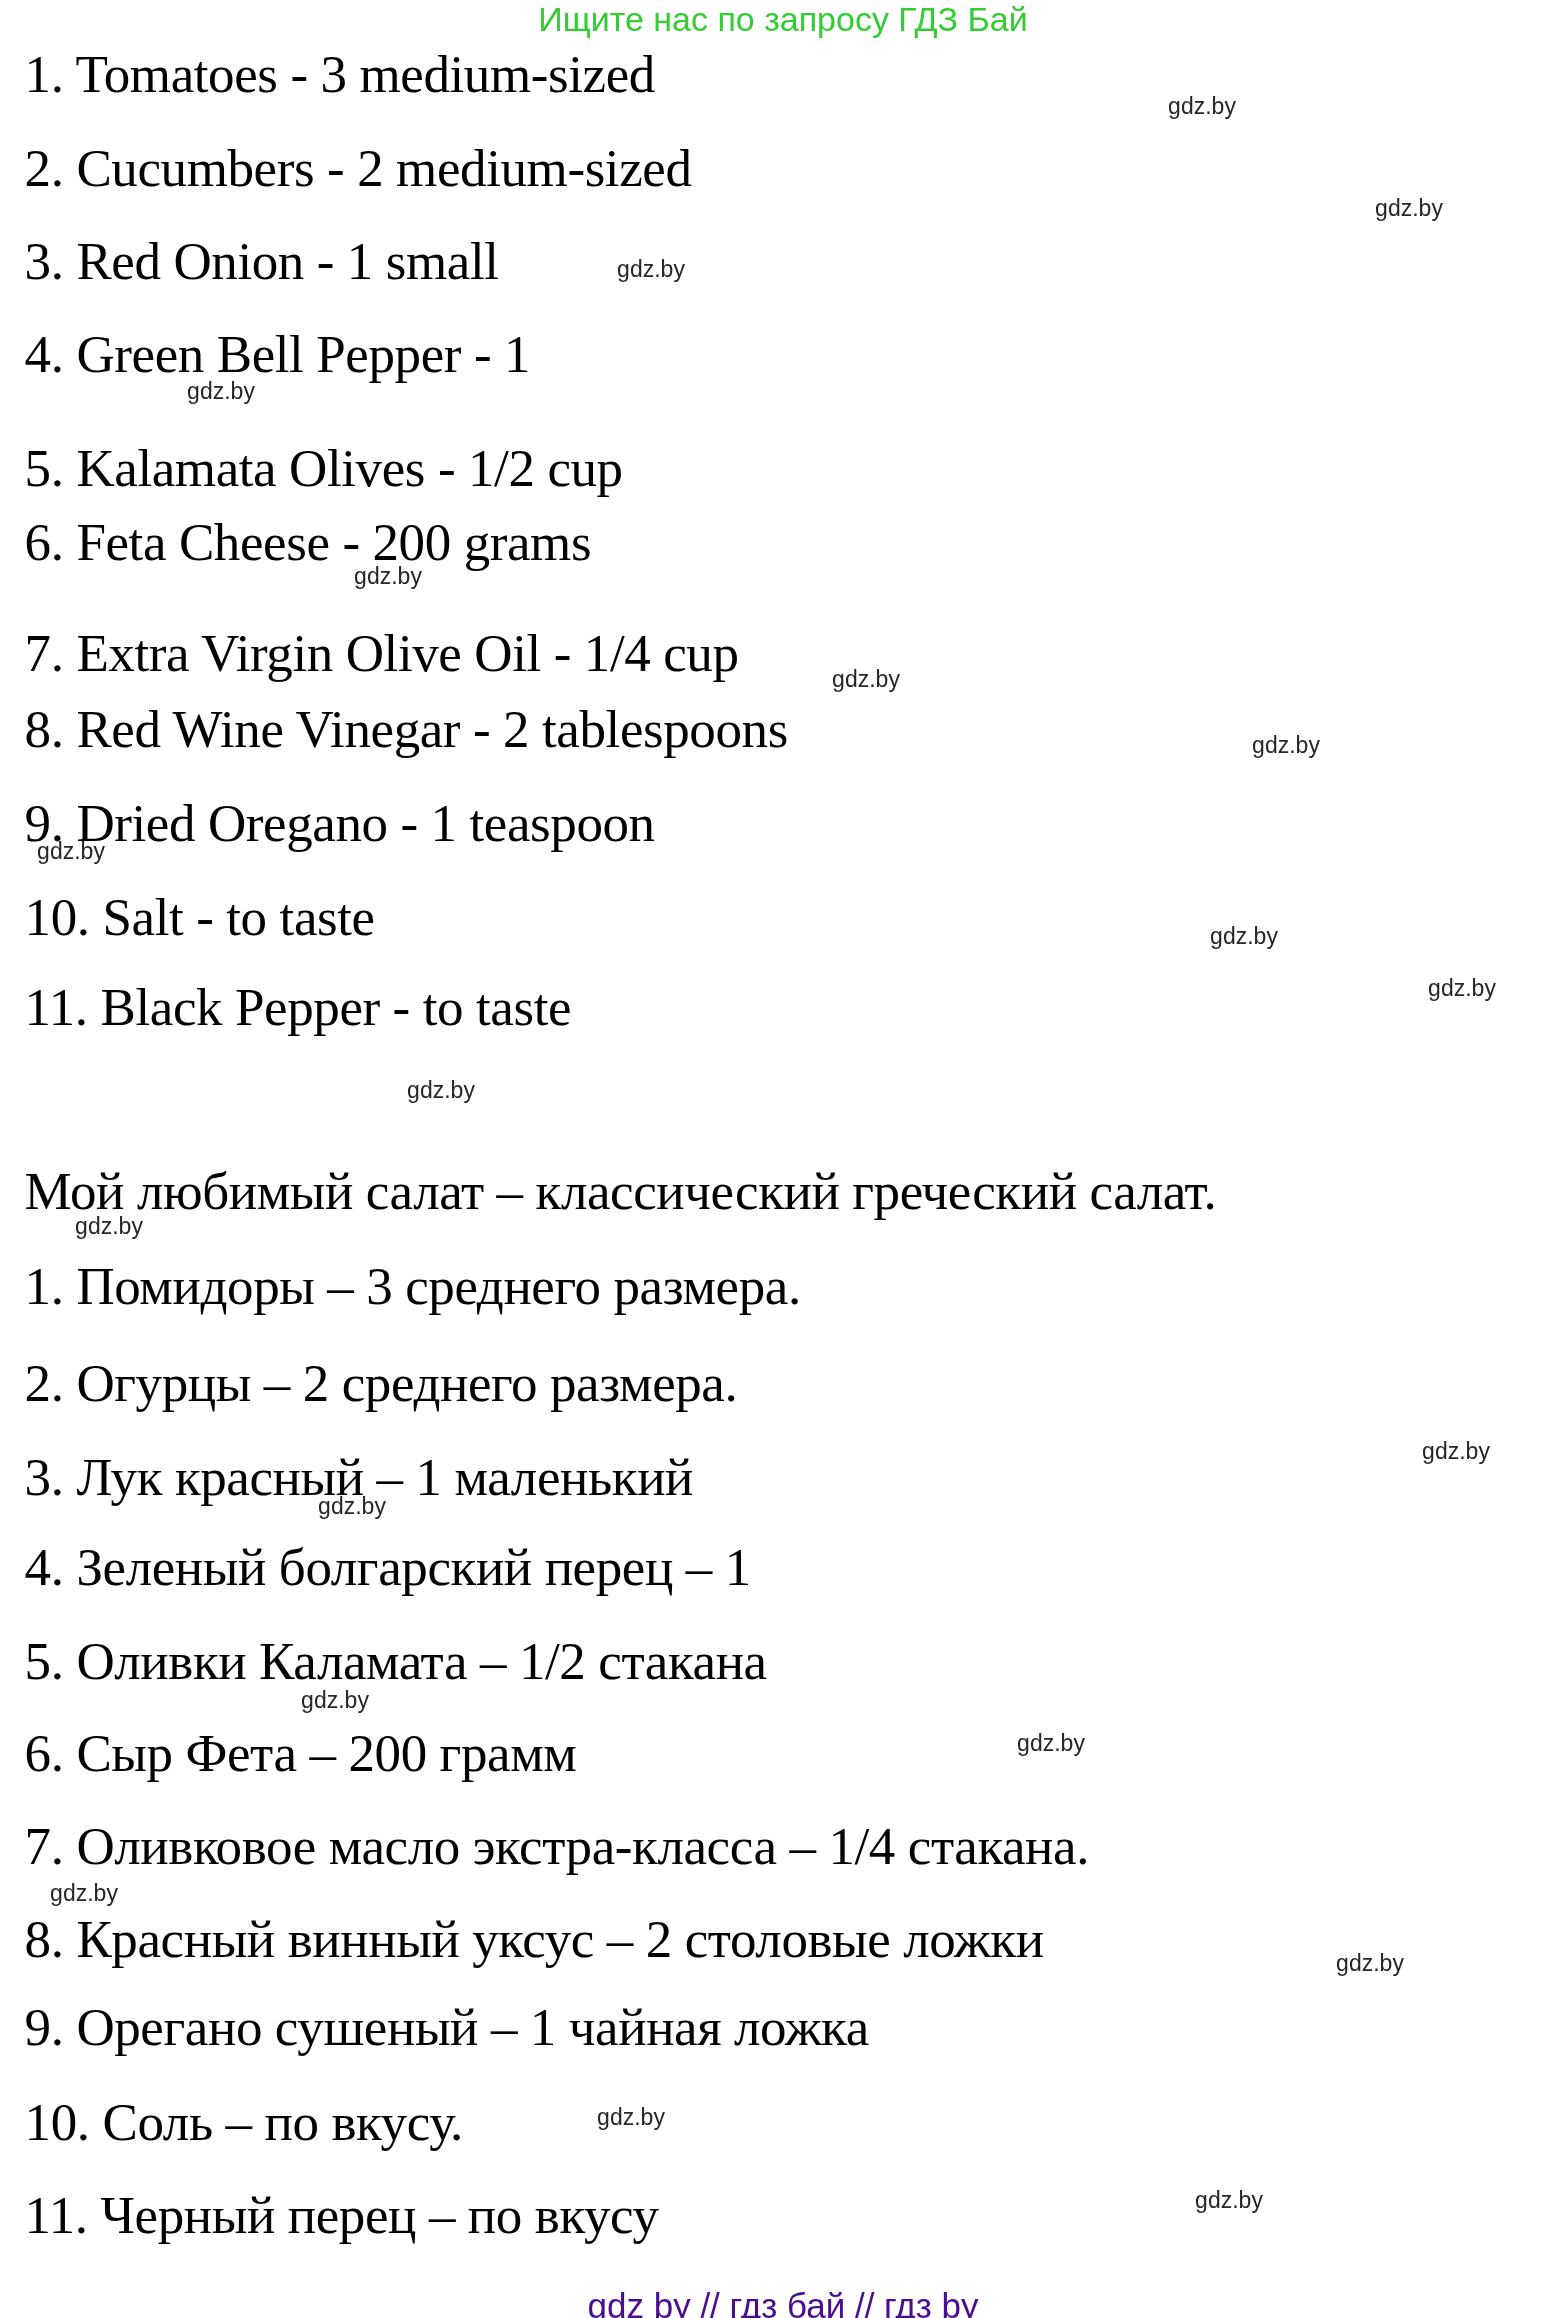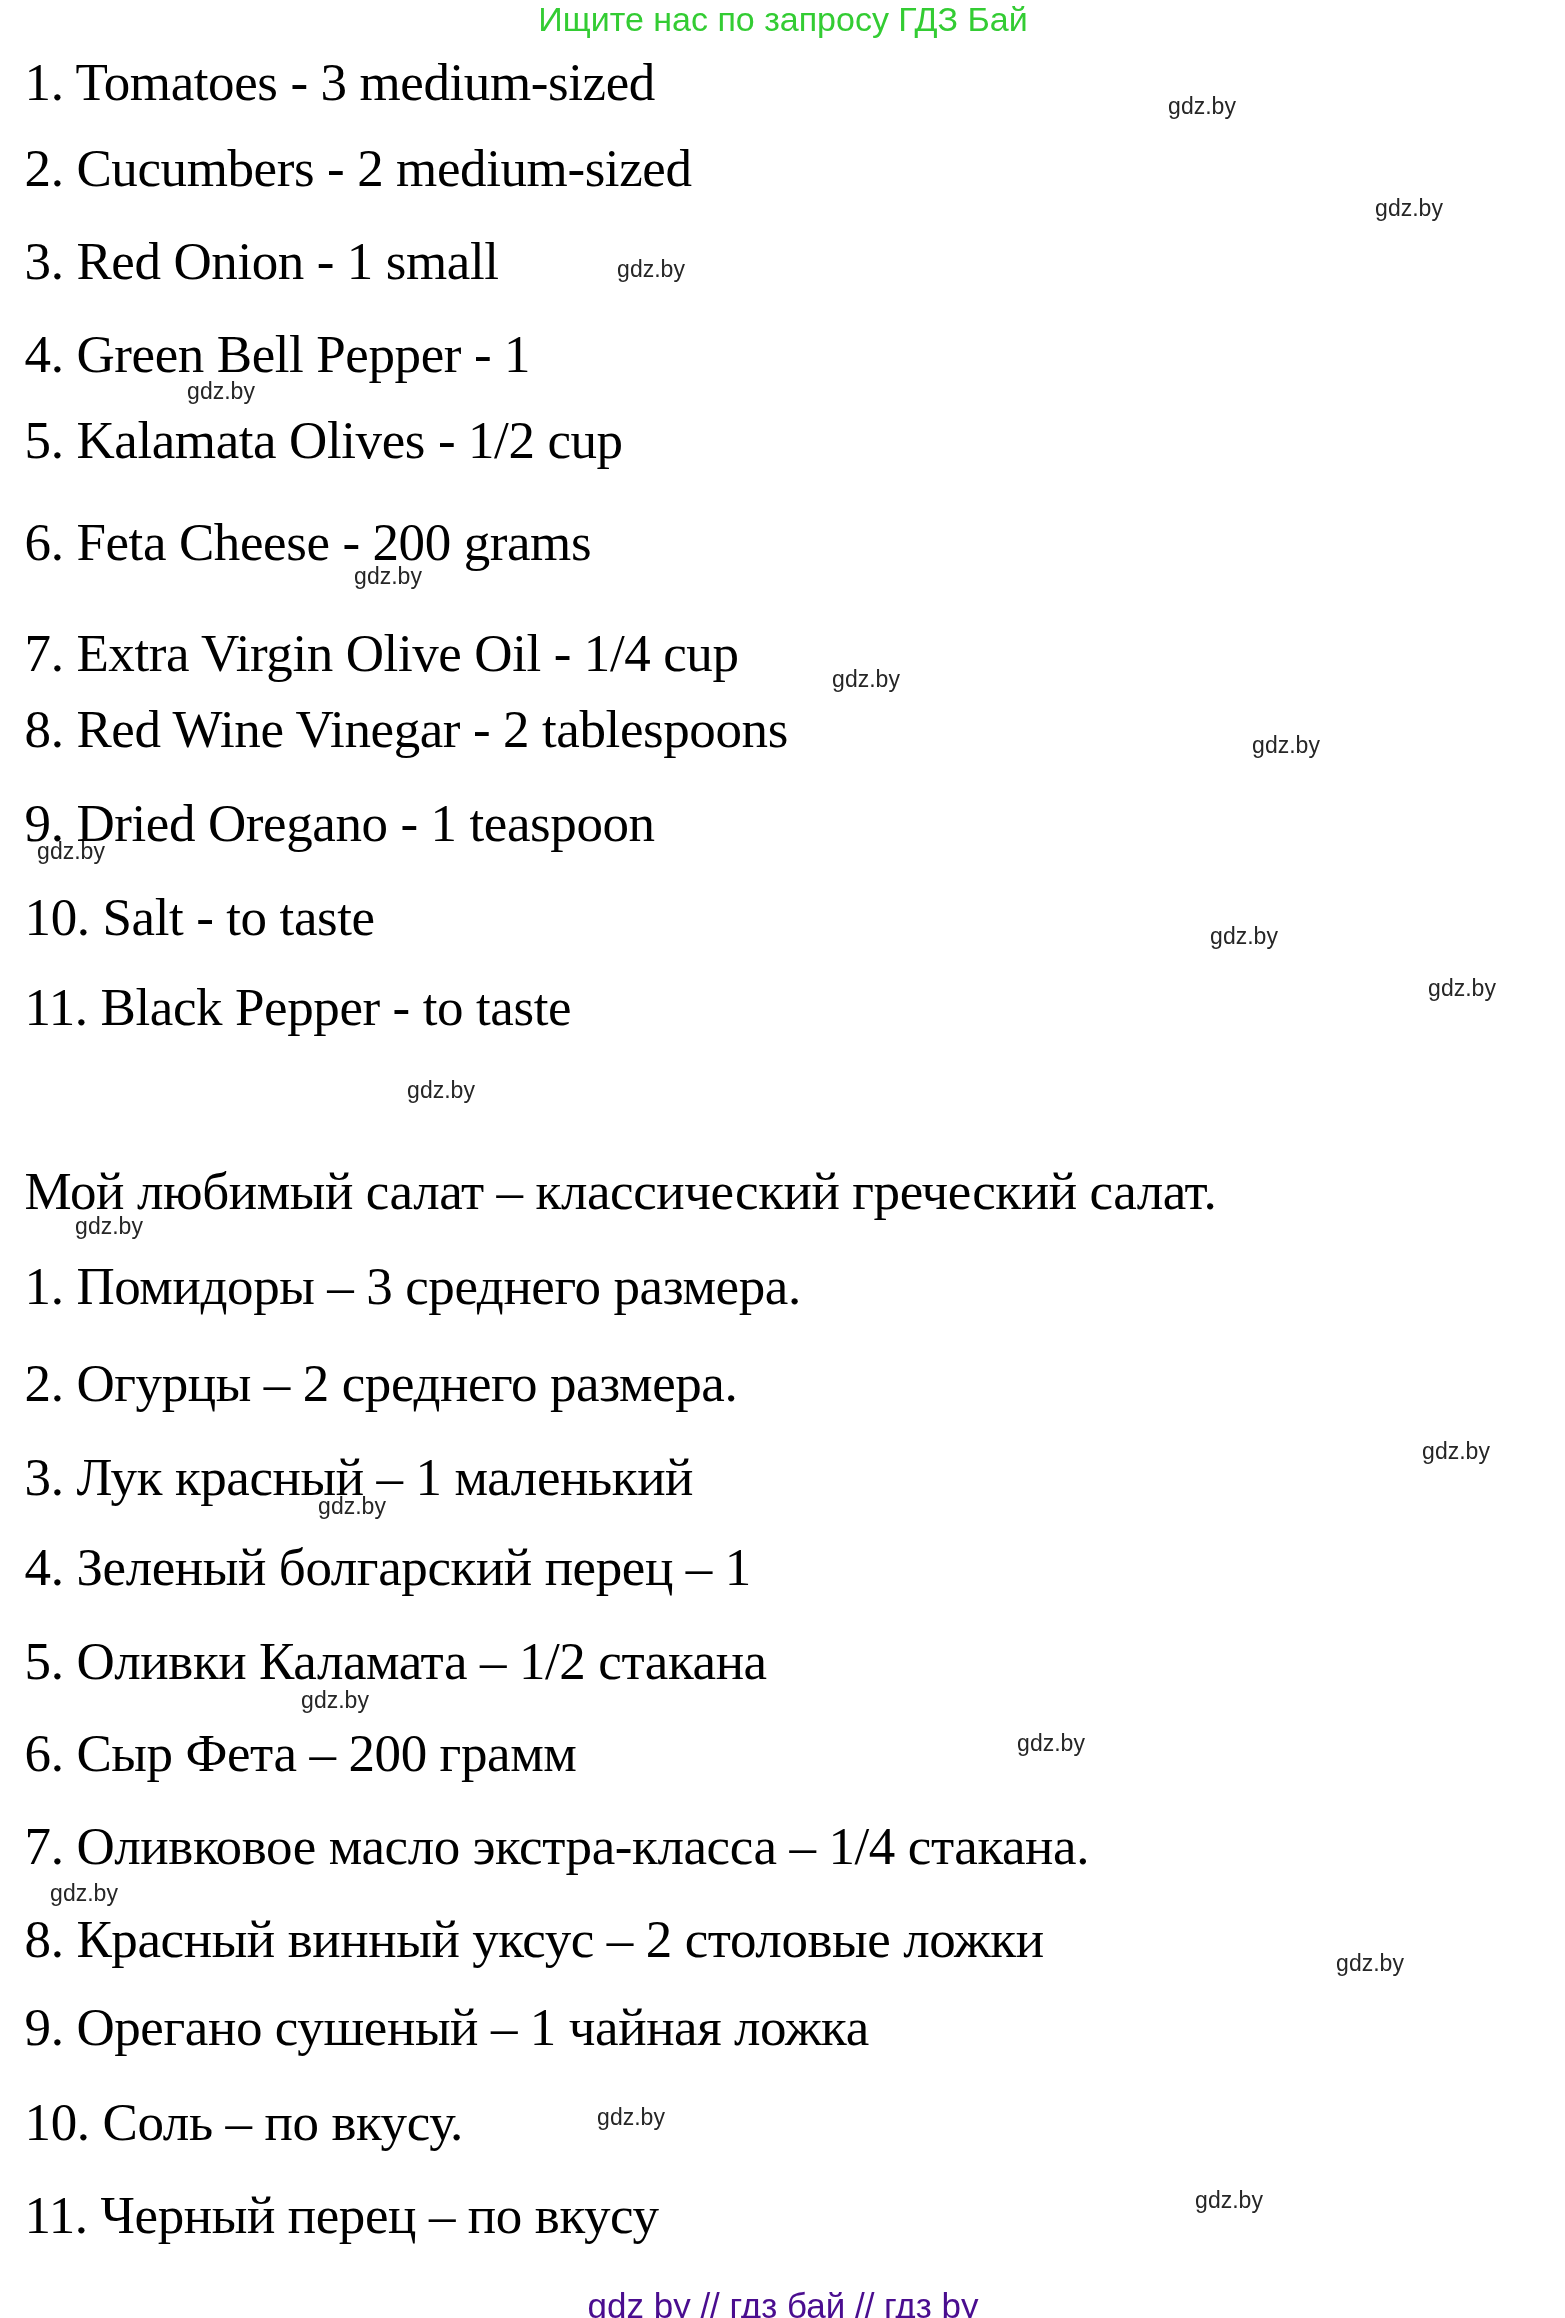--- a/index.html
+++ b/index.html
@@ -57,25 +57,25 @@
     color: var(--footer-purple, #4A0D8F);
   }
 </style>
 </head>
 <body>
 
 <div class="page">
 
   <div class="promo">Ищите нас по запросу ГДЗ Бай</div>
 
-  <div class="line" style="top:82px">1. Tomatoes - 3 medium-sized</div>
+  <div class="line" style="top:74px">1. Tomatoes - 3 medium-sized</div>
   <div class="line" style="top:168px">2. Cucumbers - 2 medium-sized</div>
   <div class="line" style="top:261px">3. Red Onion - 1 small</div>
   <div class="line" style="top:354px">4. Green Bell Pepper - 1</div>
-  <div class="line" style="top:440px">5. Kalamata Olives - 1/2 cup</div>
+  <div class="line" style="top:468px">5. Kalamata Olives - 1/2 cup</div>
   <div class="line" style="top:542px">6. Feta Cheese - 200 grams</div>
   <div class="line" style="top:653px">7. Extra Virgin Olive Oil - 1/4 cup</div>
   <div class="line" style="top:729px">8. Red Wine Vinegar - 2 tablespoons</div>
   <div class="line" style="top:823px">9. Dried Oregano - 1 teaspoon</div>
   <div class="line" style="top:917px">10. Salt - to taste</div>
   <div class="line" style="top:1007px">11. Black Pepper - to taste</div>
 
   <div class="line" style="top:1191px">Мой любимый салат – классический греческий салат.</div>
   <div class="line" style="top:1286px">1. Помидоры – 3 среднего размера.</div>
   <div class="line" style="top:1383px">2. Огурцы – 2 среднего размера.</div>

